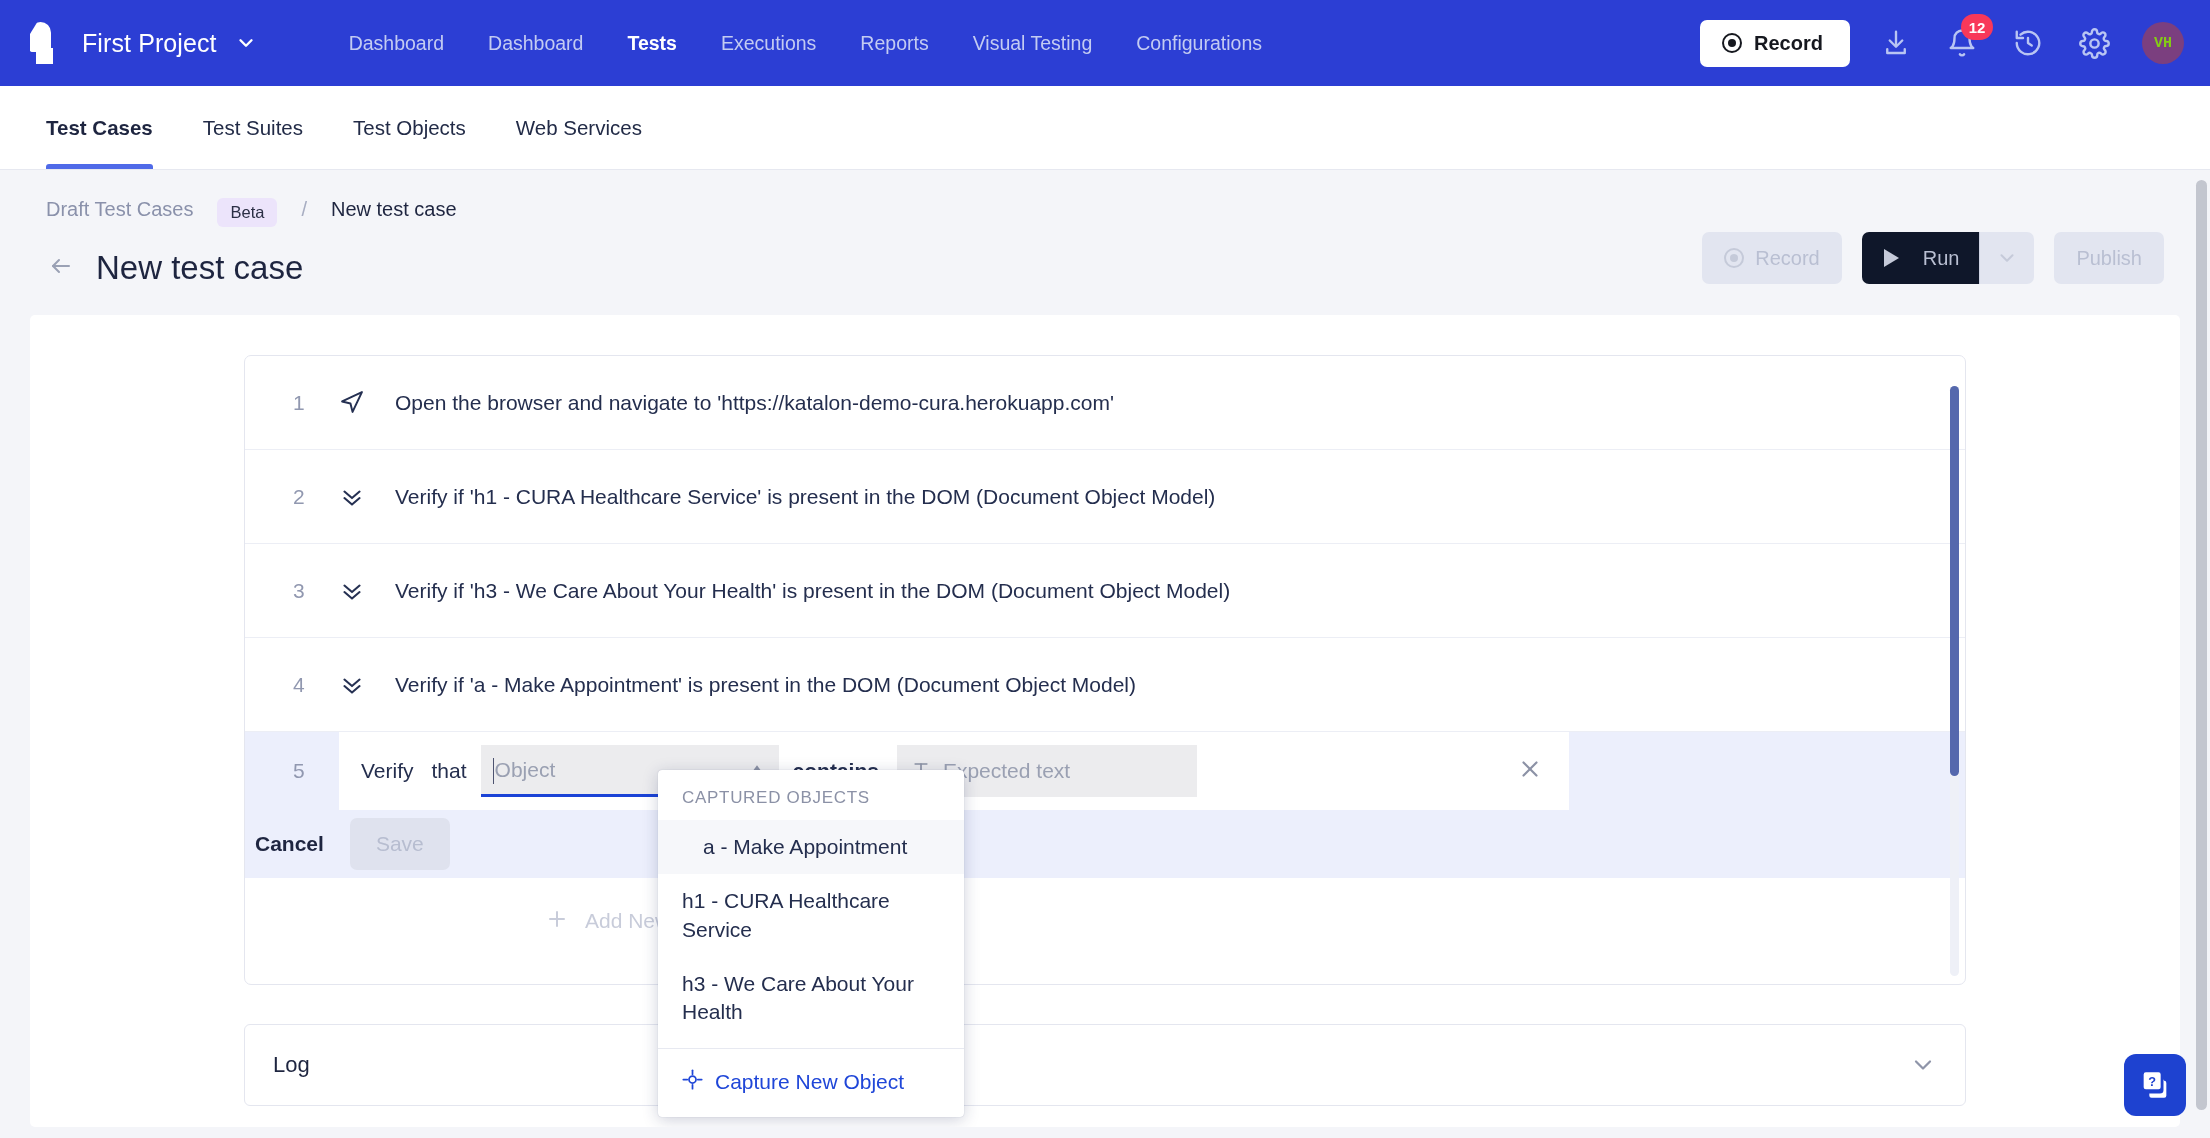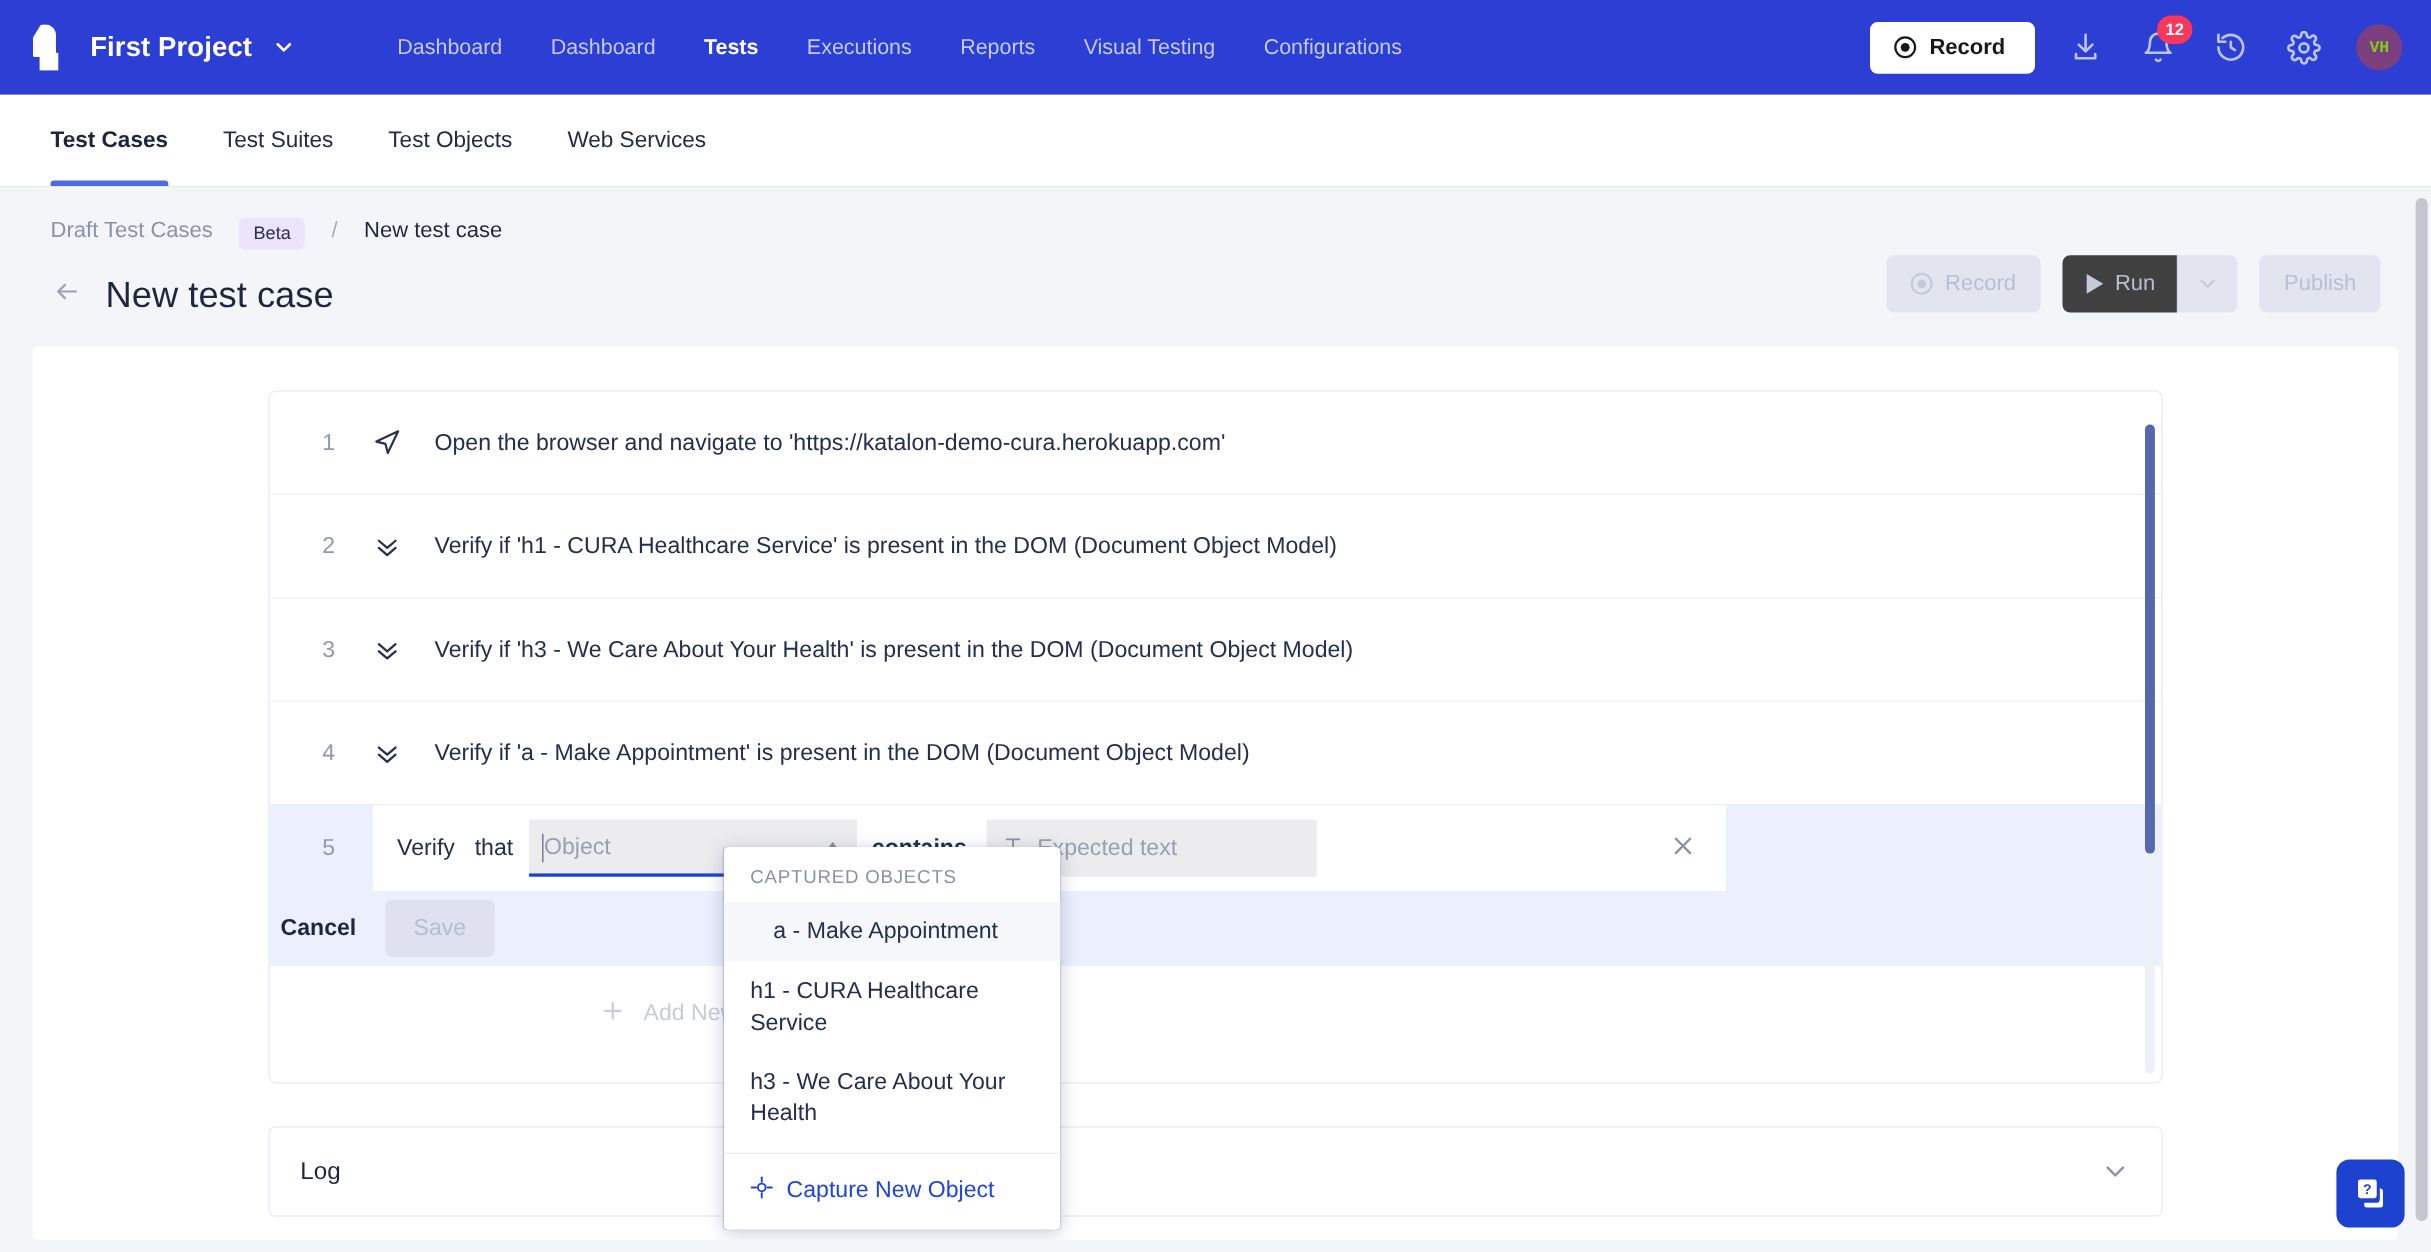--- a/index.html
+++ b/index.html
@@ -24,21 +24,21 @@
     position: absolute; left: 4px; top: 0; width: 21px; height: 30px;
     background: #ffffff;
     border-radius: 12px 12px 0 2px;
     clip-path: polygon(35% 0%, 100% 0%, 100% 100%, 0% 100%, 0% 40%);
   }
   .brand-logo .l2 {
     position: absolute; left: 10px; top: 26px; width: 17px; height: 16px;
     background: #ffffff;
   }
   .project-name {
-    color: #ffffff; font-size: 25px; font-weight: bold;
+    color: #ffffff; font-size: 25px; font-weight: normal;
     margin-left: 22px; letter-spacing: .1px;
   }
   .project-caret {
     margin-left: 18px; color:#ffffff; display:flex; align-items:center;
   }
   .nav-links {
     display: flex; align-items: center; gap: 44px;
     margin-left: 92px;
   }
   .nav-link {
@@ -116,23 +116,23 @@
     display: flex; align-items: center; gap: 20px;
   }
   .btn-disabled {
     background: #e2e5f0; color: #b9bfd2;
     border-radius: 7px; height: 52px; padding: 0 22px;
     display: flex; align-items: center; gap: 11px;
     font-size: 20px; cursor: default; user-select:none;
   }
   .btn-split { display: flex; align-items: stretch; }
   .btn-split .main {
-    background: #404040; color: #b9bfd2; border-radius: 7px 0 0 7px;
+    background: #0f172a; color: #b9bfd2; border-radius: 7px 0 0 7px;
     height: 52px; padding: 0 20px 0 22px;
-    display: flex; align-items: center; gap: 11px; font-size: 20px;
+    display: flex; align-items: center; gap: 24px; font-size: 20px;
   }
   .btn-split .sep { width:1px; background:#cfd4e4; }
   .btn-split .caret {
     background: #e2e5f0; color: #b9bfd2; border-radius: 0 7px 7px 0;
     height: 52px; width: 54px; display: flex; align-items: center; justify-content: center;
   }
   .rec-dot-dis { width:20px;height:20px;border-radius:50%;border:2.4px solid #c5cad9;
                  display:flex;align-items:center;justify-content:center; }
   .rec-dot-dis i { width:8px;height:8px;border-radius:50%;background:#c5cad9;display:block; }
   .play-tri { width:0;height:0;border-left:15px solid #c5cad9;border-top:9px solid transparent;border-bottom:9px solid transparent; }

